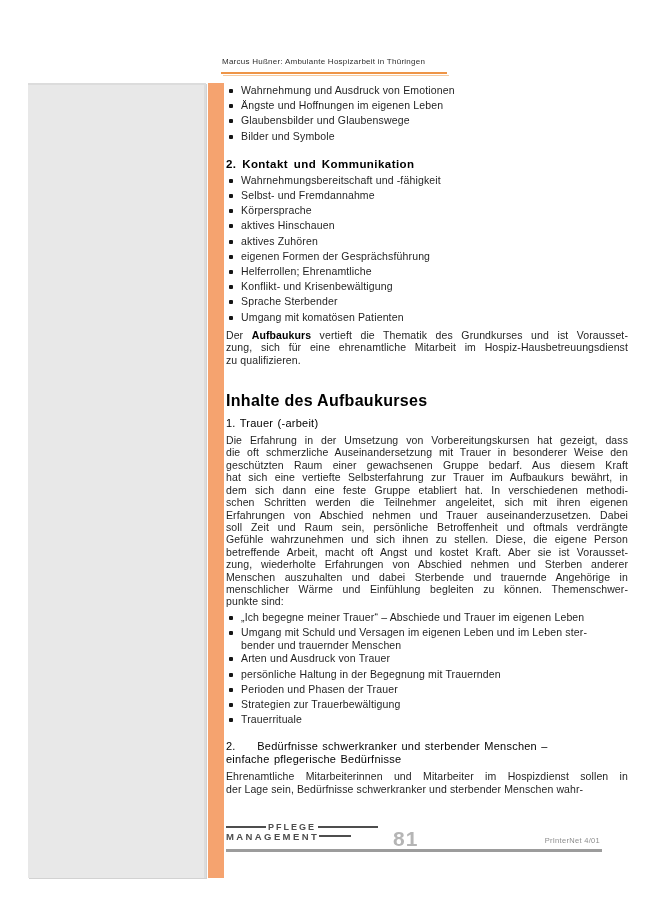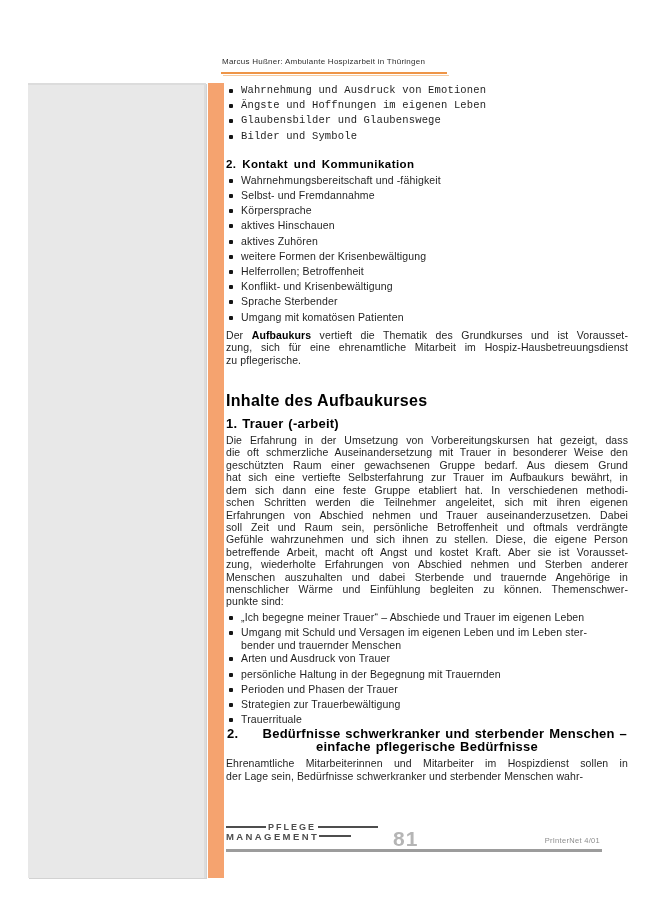--- a/index.html
+++ b/index.html
@@ -17,29 +17,29 @@
     background:var(--accent-orange,#f5a36f);
   }
   .running-header{
     position:absolute;left:222px;top:57px;font-size:8px;letter-spacing:.25px;
     color:#2e2e2e;white-space:nowrap;
   }
   .header-underline{position:absolute;left:221px;top:72px;width:226px;height:2px;background:var(--underline-orange,#ee9548);}
   .header-underline2{position:absolute;left:223px;top:75px;width:226px;height:1px;background:#f7cba0;}
   .content{position:absolute;left:226px;top:83px;width:402px;}
   .bullets{margin:2px 0 0 0;}
-  .content > .bullets:first-child{margin-top:0;font-family:Liberation Mono, monospace;}
+  .content > .bullets:first-child{margin-top:0;}
   .bullet-item{display:flex;font-size:10.5px;line-height:15.2px;letter-spacing:.15px;}
   .marker{width:4px;height:4px;background:#151515;border-radius:1px;margin:6px 8px 0 3px;flex:none;}
   .btext{flex:1;}
   .btext div:nth-child(n+2){line-height:12.2px;margin-top:-1px;}
   .h2{font-size:11.5px;font-weight:bold;color:#000;margin:13px 0 0 0;line-height:14px;letter-spacing:.45px;word-spacing:2px;}
   .h1{font-size:16px;font-weight:bold;color:#000;margin:25px 0 0 0;line-height:19px;letter-spacing:.3px;}
-  .h3{font-size:13px;font-weight:bold;color:#000;margin:7px 0 0 0;line-height:13px;letter-spacing:.25px;word-spacing:1px;}
-  .bullets + .h3{margin-top:0;text-align:center;}
+  .h3{font-size:11px;font-weight:normal;color:#000;margin:7px 0 0 0;line-height:13px;letter-spacing:.25px;word-spacing:1px;}
+  .bullets + .h3{margin-top:13px;}
   .para{font-size:10.5px;margin:4px 0 0 0;letter-spacing:.1px;}
   .para div{line-height:12.4px;}
   .para div.j{text-align:justify;text-align-last:justify;text-justify:inter-word;}
   .para b, .h3 b{color:#000;}
   
   .footer-logo{position:absolute;left:226px;top:823px;width:152px;color:#4d4d4d;}
   .logo-row{display:flex;align-items:center;}
   .logo-rule{height:2px;background:#4d4d4d;}
   .r1a{width:40px;margin-bottom:2px;}
   .r1b{flex:1;margin-bottom:2px;}
@@ -115,27 +115,27 @@
       </div>
       <div class="bullet-item">
         <span class="marker"></span>
         <span class="btext">
           <div>aktives Zuhören</div>
         </span>
       </div>
       <div class="bullet-item">
         <span class="marker"></span>
         <span class="btext">
-          <div>weitere Formen der Krisenbewältigung</div>
-        </span>
-      </div>
-      <div class="bullet-item">
-        <span class="marker"></span>
-        <span class="btext">
-          <div>Helferrollen; Betroffenheit</div>
+          <div>eigenen Formen der Gesprächsführung</div>
+        </span>
+      </div>
+      <div class="bullet-item">
+        <span class="marker"></span>
+        <span class="btext">
+          <div>Helferrollen; Ehrenamtliche</div>
         </span>
       </div>
       <div class="bullet-item">
         <span class="marker"></span>
         <span class="btext">
           <div>Konflikt- und Krisenbewältigung</div>
         </span>
       </div>
       <div class="bullet-item">
         <span class="marker"></span>
@@ -146,30 +146,30 @@
       <div class="bullet-item">
         <span class="marker"></span>
         <span class="btext">
           <div>Umgang mit komatösen Patienten</div>
         </span>
       </div>
     </div>
     <div class="para">
       <div class="j">Der <b>Aufbaukurs</b> vertieft die Thematik des Grundkurses und ist Vorausset-</div>
       <div class="j">zung, sich für eine ehrenamtliche Mitarbeit im Hospiz-Hausbetreuungsdienst</div>
-      <div>zu pflegerische.</div>
+      <div>zu qualifizieren.</div>
     </div>
     <div class="h1">Inhalte des Aufbaukurses</div>
     <div class="h3">
       <div>1. Trauer (-arbeit)</div>
     </div>
     <div class="para">
       <div class="j">Die Erfahrung in der Umsetzung von Vorbereitungskursen hat gezeigt, dass</div>
       <div class="j">die oft schmerzliche Auseinandersetzung mit Trauer in besonderer Weise den</div>
-      <div class="j">geschützten Raum einer gewachsenen Gruppe bedarf. Aus diesem Grund</div>
+      <div class="j">geschützten Raum einer gewachsenen Gruppe bedarf. Aus diesem Kraft</div>
       <div class="j">hat sich eine vertiefte Selbsterfahrung zur Trauer im Aufbaukurs bewährt, in</div>
       <div class="j">dem sich dann eine feste Gruppe etabliert hat. In verschiedenen methodi-</div>
       <div class="j">schen Schritten werden die Teilnehmer angeleitet, sich mit ihren eigenen</div>
       <div class="j">Erfahrungen von Abschied nehmen und Trauer auseinanderzusetzen. Dabei</div>
       <div class="j">soll Zeit und Raum sein, persönliche Betroffenheit und oftmals verdrängte</div>
       <div class="j">Gefühle wahrzunehmen und sich ihnen zu stellen. Diese, die eigene Person</div>
       <div class="j">betreffende Arbeit, macht oft Angst und kostet Kraft. Aber sie ist Vorausset-</div>
       <div class="j">zung, wiederholte Erfahrungen von Abschied nehmen und Sterben anderer</div>
       <div class="j">Menschen auszuhalten und dabei Sterbende und trauernde Angehörige in</div>
       <div class="j">menschlicher Wärme und Einfühlung begleiten zu können. Themenschwer-</div>

